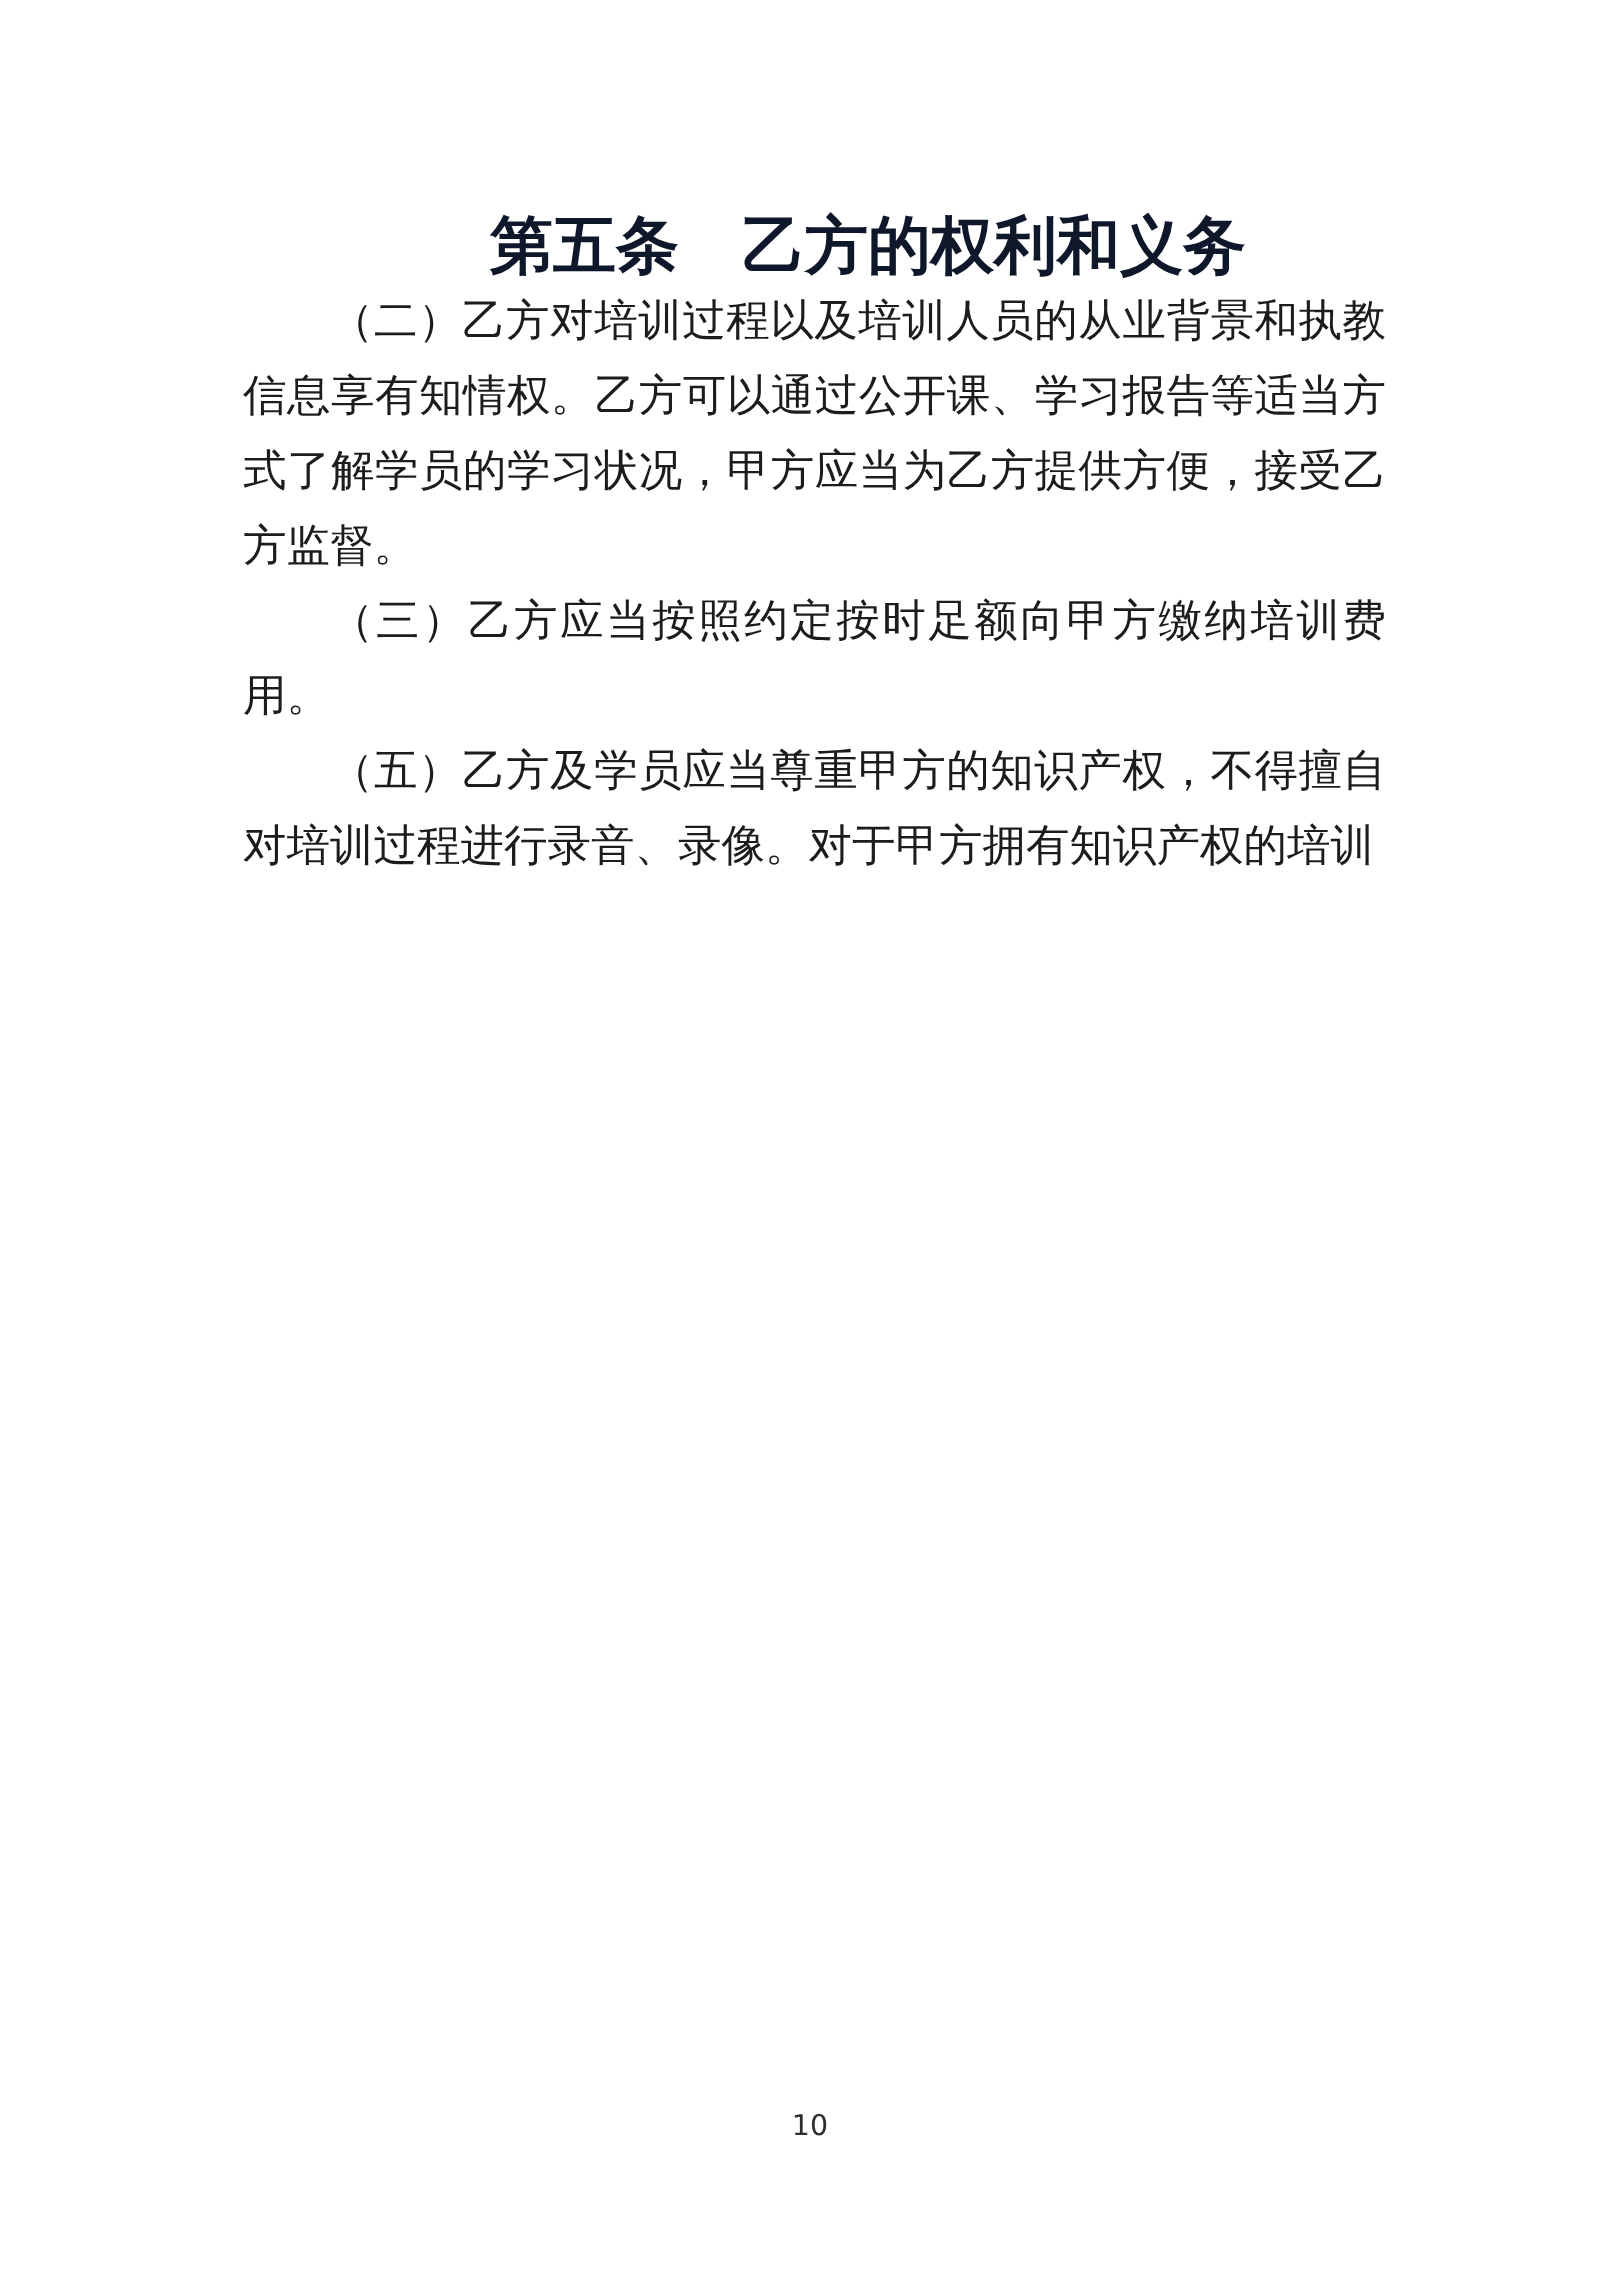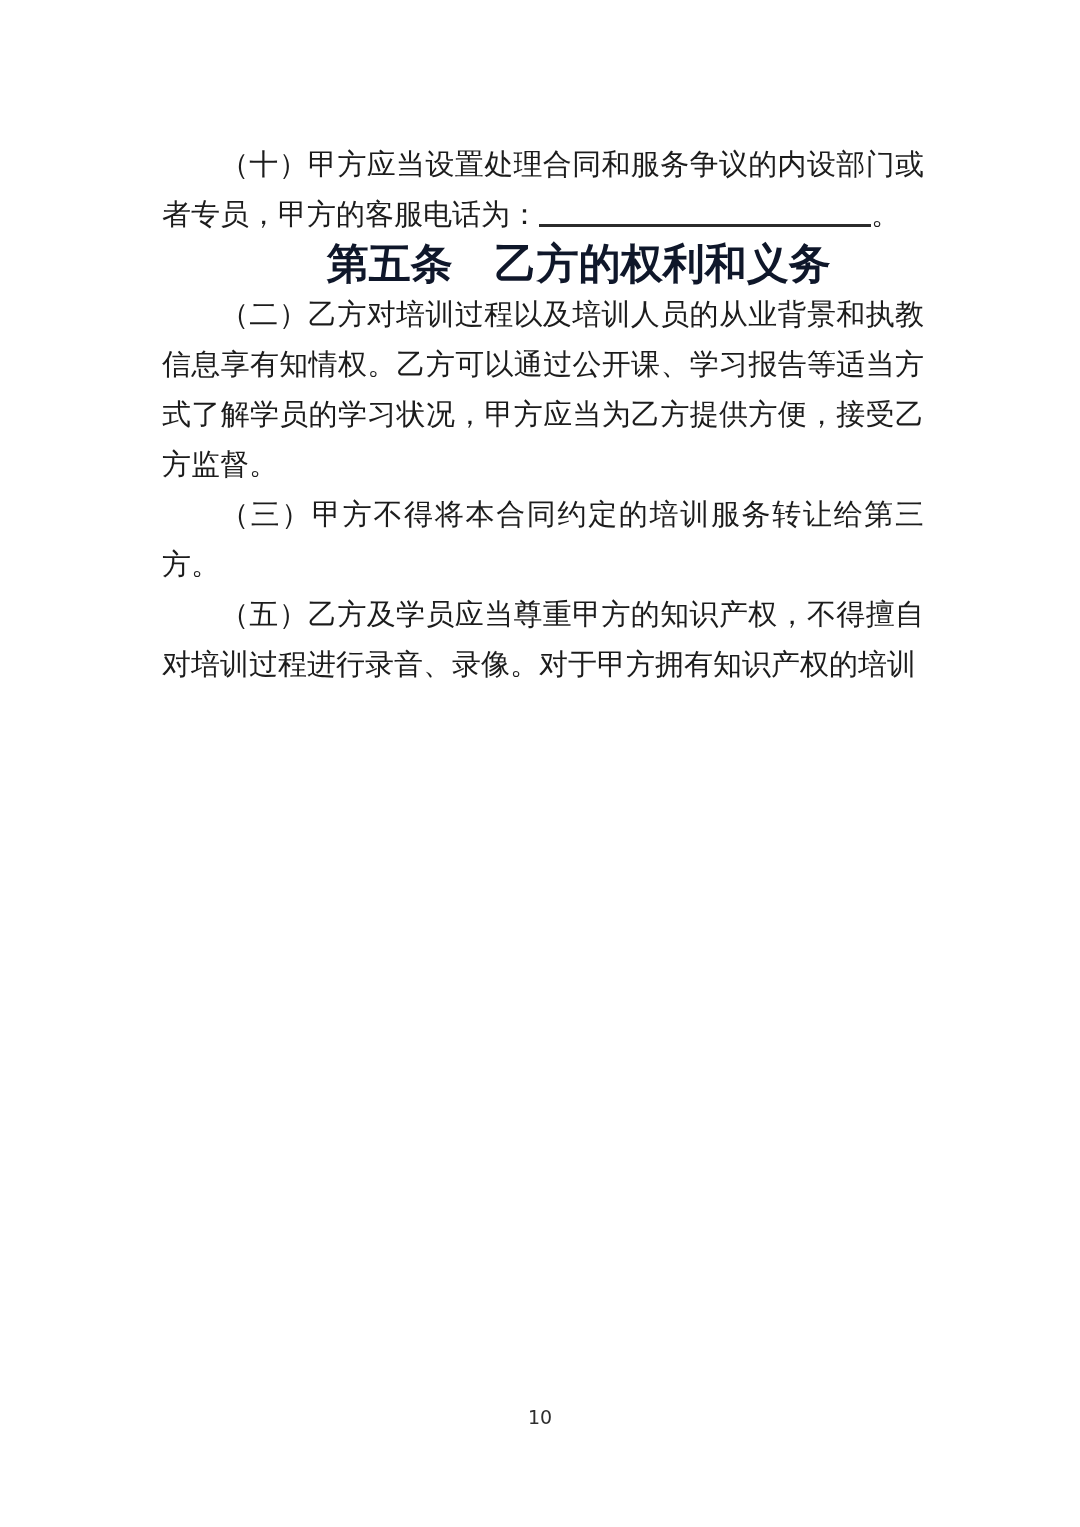--- a/index.html
+++ b/index.html
@@ -68,30 +68,27 @@
 </style>
 </head>
 <body>
 
 <div class="page">
 
   <div class="content">
 
 
 
-    <p class="indent">
-      <span>（十）甲方应当设置处理合同和服务争议的内设部门或者专员，甲方的客服电话为：</span><span class="blank-underline"></span><span>。</span>
-    </p>
 
     <p class="heading">第五条　乙方的权利和义务</p>
 
 
     <p class="indent">（二）乙方对培训过程以及培训人员的从业背景和执教信息享有知情权。乙方可以通过公开课、学习报告等适当方式了解学员的学习状况，甲方应当为乙方提供方便，接受乙方监督。</p>
 
-    <p class="indent">（三）甲方不得将本合同约定的培训服务转让给第三方。</p>
+    <p class="indent">（三）乙方应当按照约定按时足额向甲方缴纳培训费用。</p>
 
 
     <p class="indent">（五）乙方及学员应当尊重甲方的知识产权，不得擅自对培训过程进行录音、录像。对于甲方拥有知识产权的培训</p>
 
   </div>
 
   <div class="footer">
     <span class="page-number">10</span>
   </div>
 

